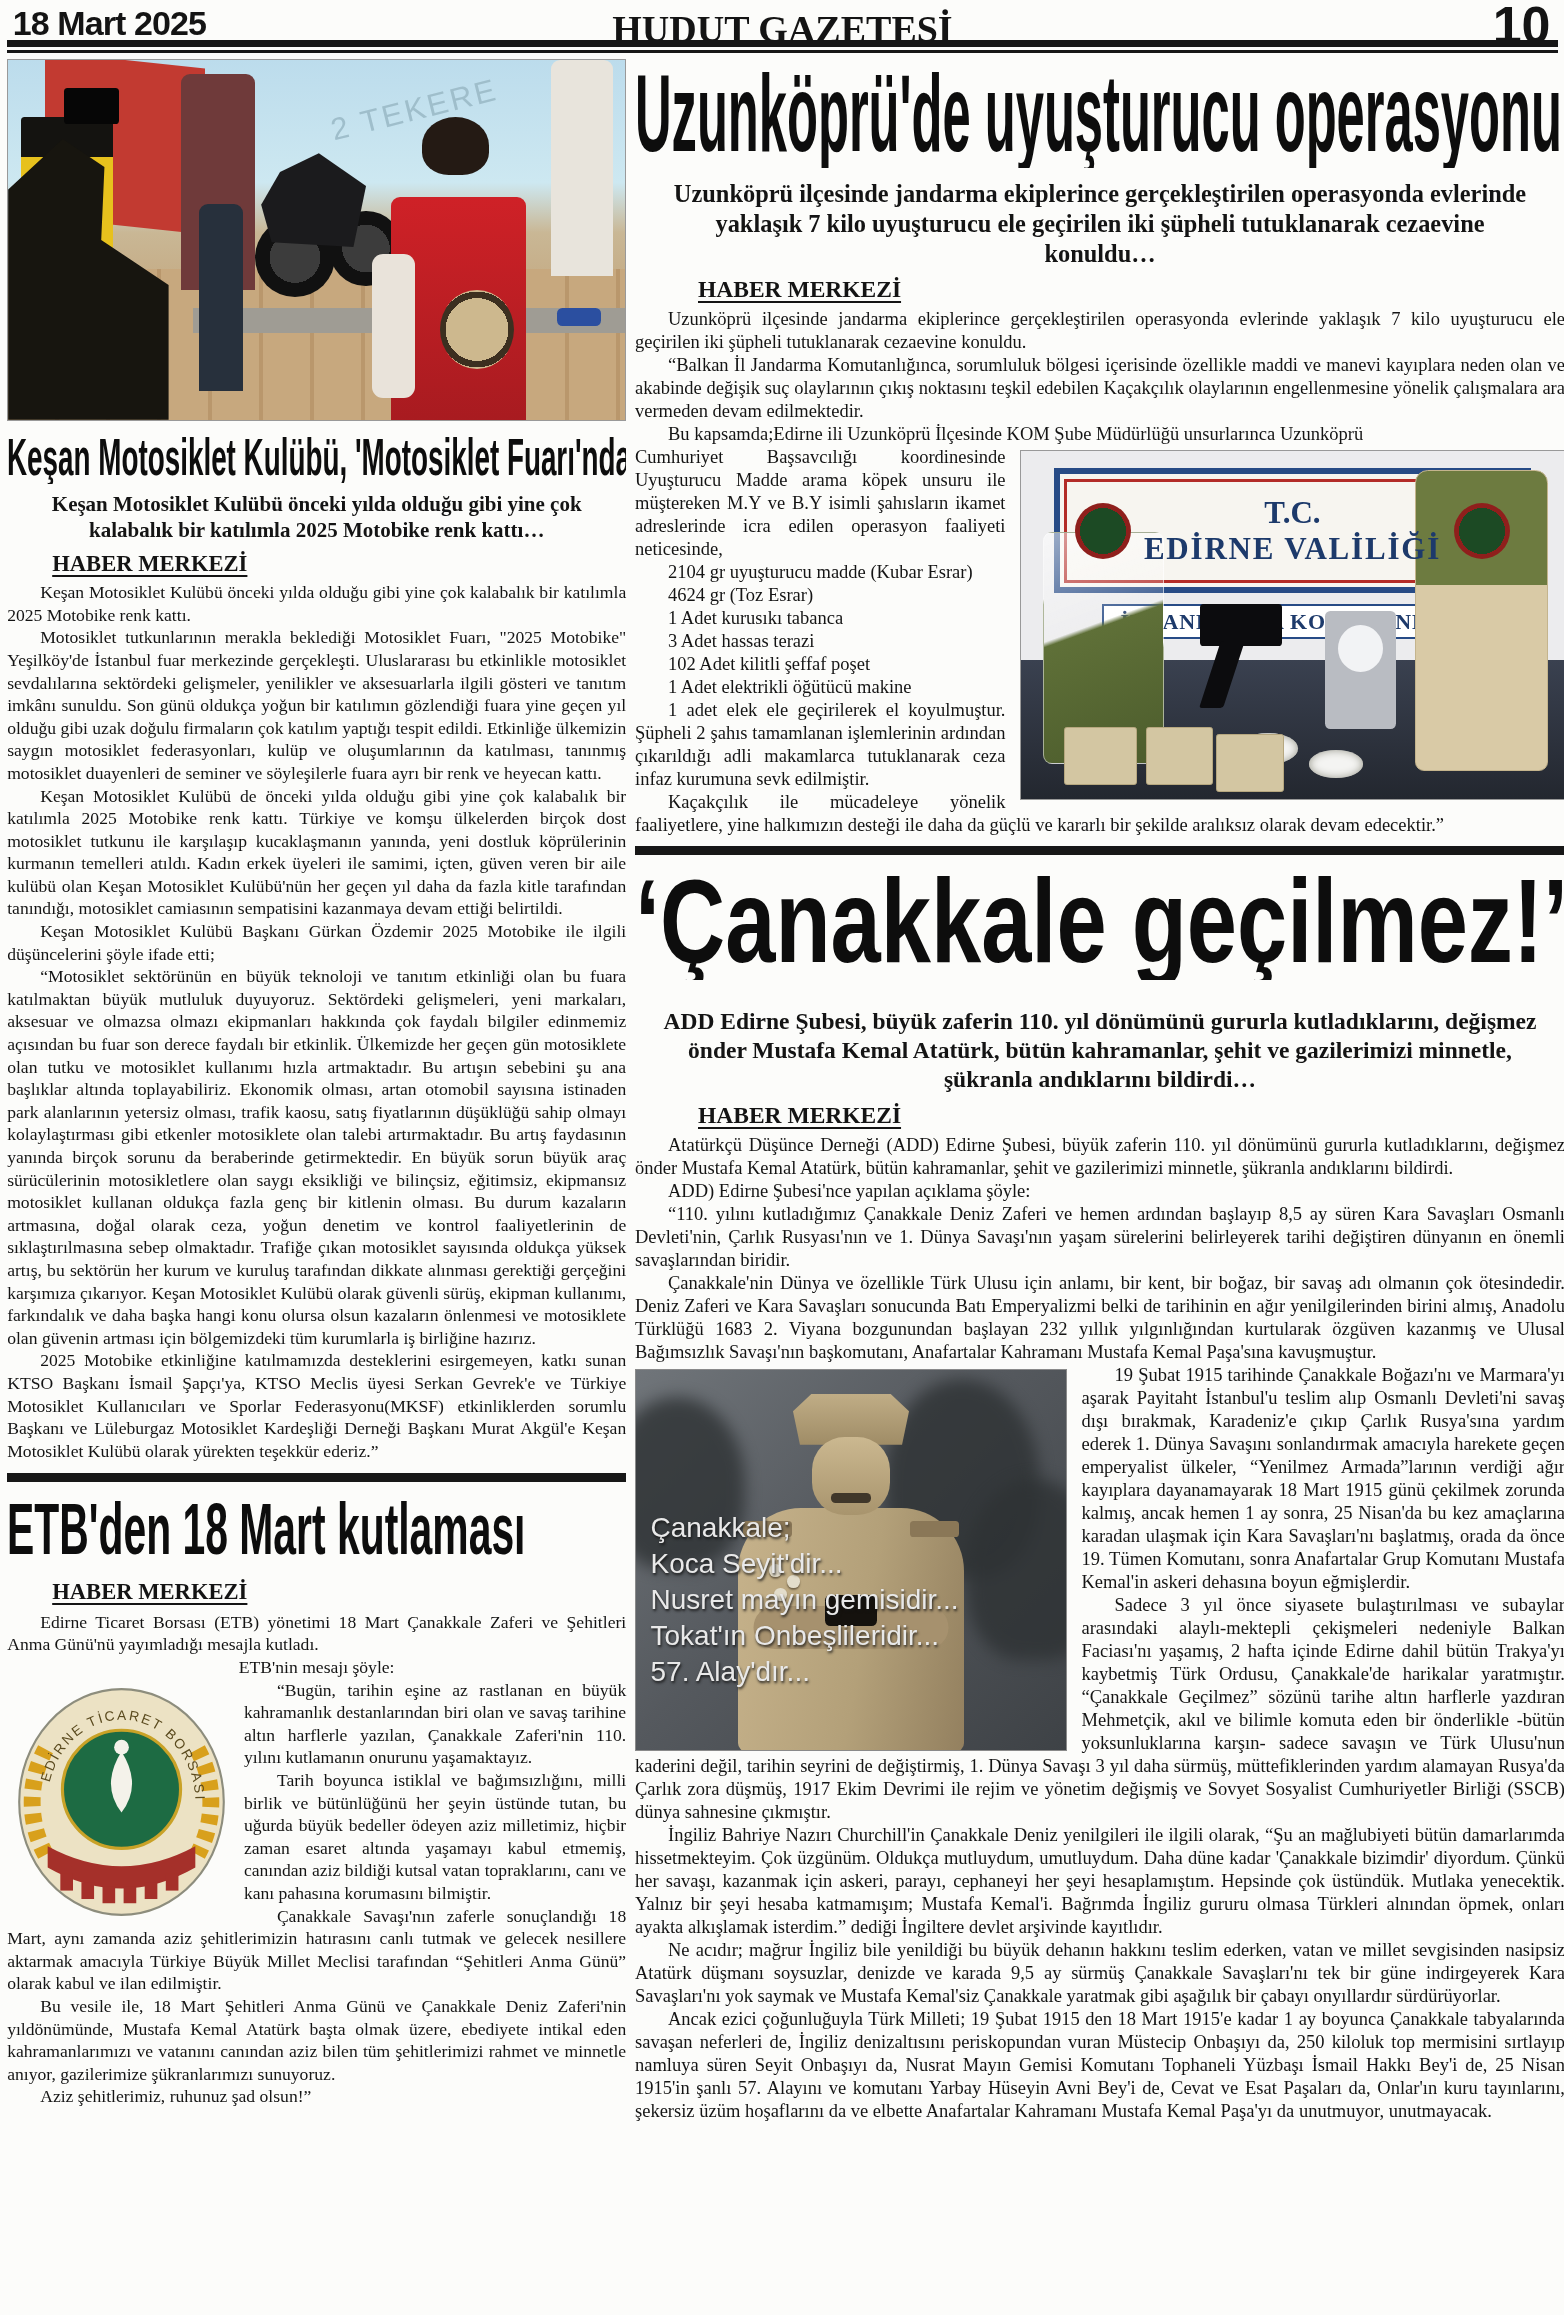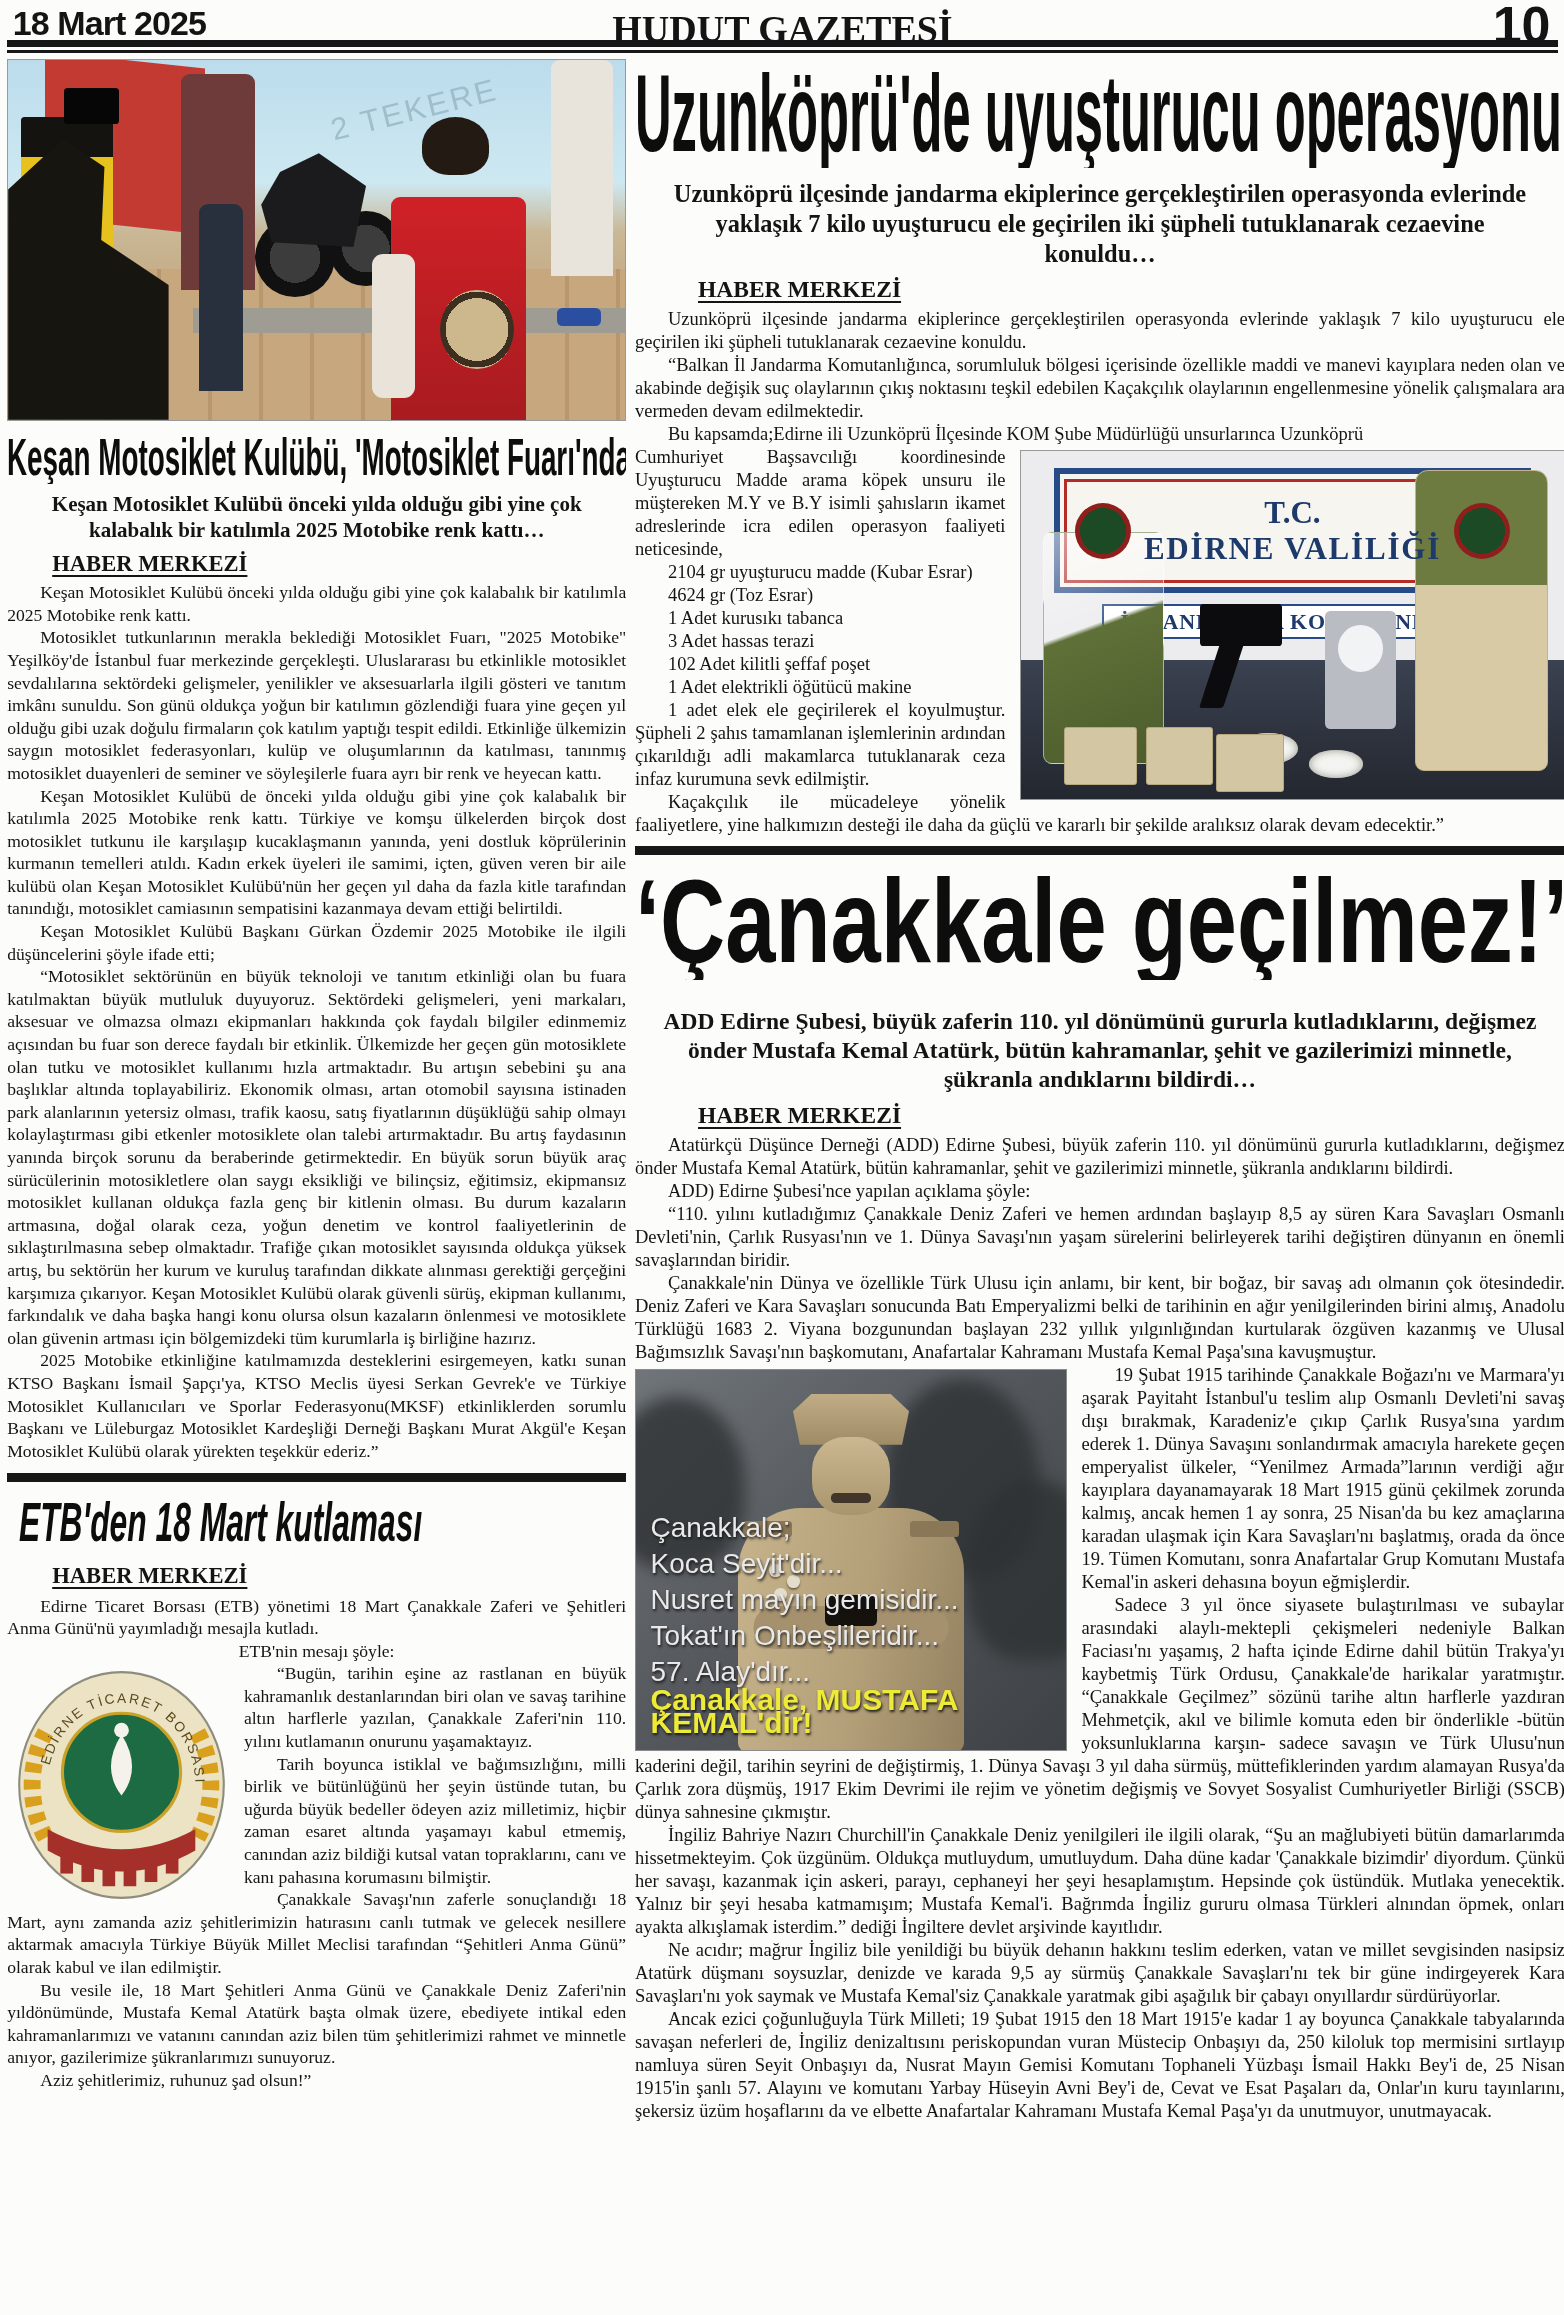--- a/index.html
+++ b/index.html
@@ -171,21 +171,21 @@
       <p>Keşan Motosiklet Kulübü önceki yılda olduğu gibi yine çok kalabalık bir katılımla 2025 Motobike renk kattı.</p>
       <p>Motosiklet tutkunlarının merakla beklediği Motosiklet Fuarı, "2025 Motobike" Yeşilköy'de İstanbul fuar merkezinde gerçekleşti. Uluslararası bu etkinlikle motosiklet sevdalılarına sektördeki gelişmeler, yenilikler ve aksesuarlarla ilgili gösteri ve tanıtım imkânı sunuldu. Son günü oldukça yoğun bir katılımın gözlendiği fuara yine geçen yıl olduğu gibi uzak doğulu firmaların çok katılım yaptığı tespit edildi. Etkinliğe ülkemizin saygın motosiklet federasyonları, kulüp ve oluşumlarının da katılması, tanınmış motosiklet duayenleri de seminer ve söyleşilerle fuara ayrı bir renk ve heyecan kattı.</p>
       <p>Keşan Motosiklet Kulübü de önceki yılda olduğu gibi yine çok kalabalık bir katılımla 2025 Motobike renk kattı. Türkiye ve komşu ülkelerden birçok dost motosiklet tutkunu ile karşılaşıp kucaklaşmanın yanında, yeni dostluk köprülerinin kurmanın temelleri atıldı. Kadın erkek üyeleri ile samimi, içten, güven veren bir aile kulübü olan Keşan Motosiklet Kulübü'nün her geçen yıl daha da fazla kitle tarafından tanındığı, motosiklet camiasının sempatisini kazanmaya devam ettiği belirtildi.</p>
       <p>Keşan Motosiklet Kulübü Başkanı Gürkan Özdemir 2025 Motobike ile ilgili düşüncelerini şöyle ifade etti;</p>
       <p>“Motosiklet sektörünün en büyük teknoloji ve tanıtım etkinliği olan bu fuara katılmaktan büyük mutluluk duyuyoruz. Sektördeki gelişmeleri, yeni markaları, aksesuar ve olmazsa olmazı ekipmanları hakkında çok faydalı bilgiler edinmemiz açısından bu fuar son derece faydalı bir etkinlik. Ülkemizde her geçen gün motosiklete olan tutku ve motosiklet kullanımı hızla artmaktadır. Bu artışın sebebini şu ana başlıklar altında toplayabiliriz. Ekonomik olması, artan otomobil sayısına istinaden park alanlarının yetersiz olması, trafik kaosu, satış fiyatlarının düşüklüğü sahip olmayı kolaylaştırması gibi etkenler motosiklete olan talebi artırmaktadır. Bu artış faydasının yanında birçok sorunu da beraberinde getirmektedir. En büyük sorun büyük araç sürücülerinin motosikletlere olan saygı eksikliği ve bilinçsiz, eğitimsiz, ekipmansız motosiklet kullanan oldukça fazla genç bir kitlenin olması. Bu durum kazaların artmasına, doğal olarak ceza, yoğun denetim ve kontrol faaliyetlerinin de sıklaştırılmasına sebep olmaktadır. Trafiğe çıkan motosiklet sayısında oldukça yüksek artış, bu sektörün her kurum ve kuruluş tarafından dikkate alınması gerektiği gerçeğini karşımıza çıkarıyor. Keşan Motosiklet Kulübü olarak güvenli sürüş, ekipman kullanımı, farkındalık ve daha başka hangi konu olursa olsun kazaların önlenmesi ve motosiklete olan güvenin artması için bölgemizdeki tüm kurumlarla iş birliğine hazırız.</p>
       <p>2025 Motobike etkinliğine katılmamızda desteklerini esirgemeyen, katkı sunan KTSO Başkanı İsmail Şapçı'ya, KTSO Meclis üyesi Serkan Gevrek'e ve Türkiye Motosiklet Kullanıcıları ve Sporlar Federasyonu(MKSF) etkinliklerden sorumlu Başkanı ve Lüleburgaz Motosiklet Kardeşliği Derneği Başkanı Murat Akgül'e  Keşan Motosiklet Kulübü olarak yürekten teşekkür ederiz.”</p>
     </div>
 
     <div class="rule" style="margin-top:11px;"></div>
 
-    <h1 class="headline fitx" style="font-size:56px;margin:11px 0 0 12px;line-height:1.02;font-style:italic;">
+    <h1 class="headline fitx" style="font-size:72px;margin:11px 0 0 0;line-height:1.02;">
       <span style="transform: scaleX(0.567635);">ETB'den 18 Mart kutlaması</span>
     </h1>
 
     <div style="margin:12.7px 0 0 45px;"><span class="byline" style="font-size:22.6px;">HABER MERKEZİ</span></div>
 
     <div class="body body-sm" style="margin-top:5.4px;">
       <p>Edirne Ticaret Borsası (ETB) yönetimi 18 Mart Çanakkale Zaferi ve Şehitleri Anma Günü'nü yayımladığı mesajla kutladı.</p>
       <p class="centerline">ETB'nin mesajı şöyle:</p>
 
       <svg class="etb-logo" viewBox="0 0 200 220" style="font-size:19.5px">
@@ -301,21 +301,20 @@
         <div class="pc-hat"></div>
         <div class="pc-face"></div>
         <div class="pc-mustache"></div>
         <div class="pc-text">
           <div>Çanakkale;</div>
           <div>Koca Seyit'dir...</div>
           <div>Nusret mayın gemisidir...</div>
           <div>Tokat'ın Onbeşlileridir...</div>
           <div>57. Alay'dır...</div>
         </div>
-        <div class="pc-text-last">Çanakkale, MUSTAFA KEMAL'dir!</div>
       </div>
 
       <p>19 Şubat 1915 tarihinde Çanakkale Boğazı'nı ve Marmara'yı aşarak Payitaht İstanbul'u teslim alıp Osmanlı Devleti'ni savaş dışı bırakmak, Karadeniz'e çıkıp Çarlık Rusya'sına yardım ederek 1. Dünya Savaşını sonlandırmak amacıyla harekete geçen emperyalist ülkeler, “Yenilmez Armada”larının verdiği ağır kayıplara dayanamayarak 18 Mart 1915 günü çekilmek zorunda kalmış, ancak hemen 1 ay sonra, 25 Nisan'da bu kez amaçlarına karadan ulaşmak için Kara Savaşları'nı başlatmış, orada da önce 19. Tümen Komutanı, sonra Anafartalar Grup Komutanı Mustafa Kemal'in askeri dehasına boyun eğmişlerdir.</p>
       <p>Sadece 3 yıl önce siyasete bulaştırılması ve subaylar arasındaki alaylı-mektepli çekişmeleri nedeniyle Balkan Faciası'nı yaşamış, 2 hafta içinde Edirne dahil bütün Trakya'yı kaybetmiş Türk Ordusu, Çanakkale'de harikalar yaratmıştır. “Çanakkale Geçilmez” sözünü tarihe altın harflerle yazdıran Mehmetçik, akıl ve bilimle komuta eden bir önderlikle -bütün yoksunluklarına karşın- sadece savaşın ve Türk Ulusu'nun kaderini değil, tarihin seyrini de değiştirmiş, 1. Dünya Savaşı 3 yıl daha sürmüş, müttefiklerinden yardım alamayan Rusya'da Çarlık zora düşmüş, 1917 Ekim Devrimi ile rejim ve yönetim değişmiş ve Sovyet Sosyalist Cumhuriyetler Birliği (SSCB) dünya sahnesine çıkmıştır.</p>
       <p>İngiliz Bahriye Nazırı Churchill'in Çanakkale Deniz yenilgileri ile ilgili olarak, “Şu an mağlubiyeti bütün damarlarımda hissetmekteyim. Çok üzgünüm. Oldukça mutluydum, umutluydum. Daha düne kadar 'Çanakkale bizimdir' diyordum. Çünkü her savaşı, kazanmak için askeri, parayı, cephaneyi her şeyi hesaplamıştım. Hepsinde çok üstündük. Mutlaka yenecektik. Yalnız bir şeyi hesaba katmamışım; Mustafa Kemal'i. Bağrımda İngiliz gururu olmasa Türkleri alnından öpmek, onları ayakta alkışlamak isterdim.” dediği İngiltere devlet arşivinde kayıtlıdır.</p>
       <p>Ne acıdır; mağrur İngiliz bile yenildiği bu büyük dehanın hakkını teslim ederken, vatan ve millet sevgisinden nasipsiz Atatürk düşmanı soysuzlar, denizde ve karada 9,5 ay sürmüş Çanakkale Savaşları'nı tek bir güne indirgeyerek Kara Savaşları'nı yok saymak ve Mustafa Kemal'siz Çanakkale yaratmak gibi aşağılık bir çabayı onyıllardır sürdürüyorlar.</p>
       <p>Ancak ezici çoğunluğuyla Türk Milleti; 19 Şubat 1915 den 18 Mart 1915'e kadar 1 ay boyunca Çanakkale tabyalarında savaşan neferleri de, İngiliz denizaltısını periskopundan vuran Müstecip Onbaşıyı da, 250 kiloluk top mermisini sırtlayıp namluya süren Seyit Onbaşıyı da, Nusrat Mayın Gemisi Komutanı Tophaneli Yüzbaşı İsmail Hakkı Bey'i de, 25 Nisan 1915'in şanlı 57. Alayını ve komutanı Yarbay Hüseyin Avni Bey'i de, Cevat ve Esat Paşaları da, Onlar'ın kuru tayınlarını, şekersiz üzüm hoşaflarını da ve elbette Anafartalar Kahramanı Mustafa Kemal Paşa'yı da unutmuyor, unutmayacak.</p>
     </div>
   </div>
 

